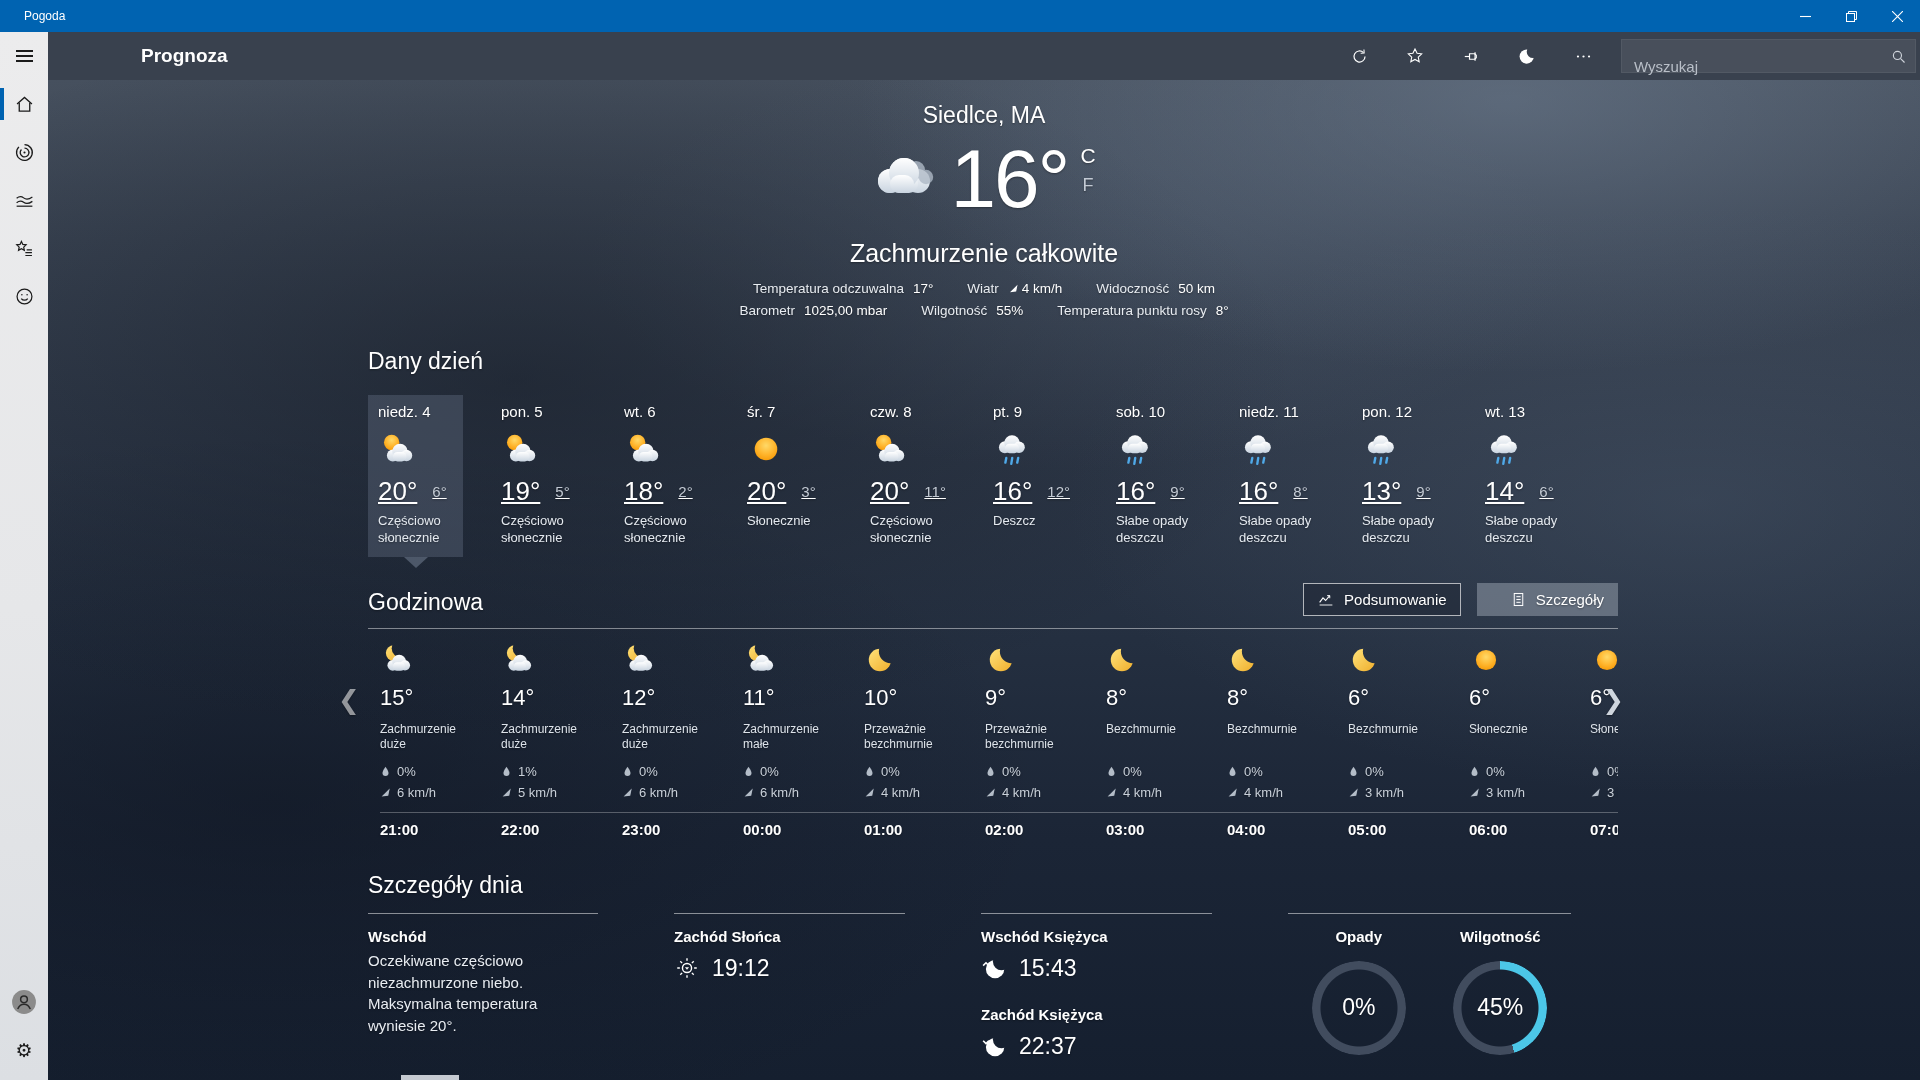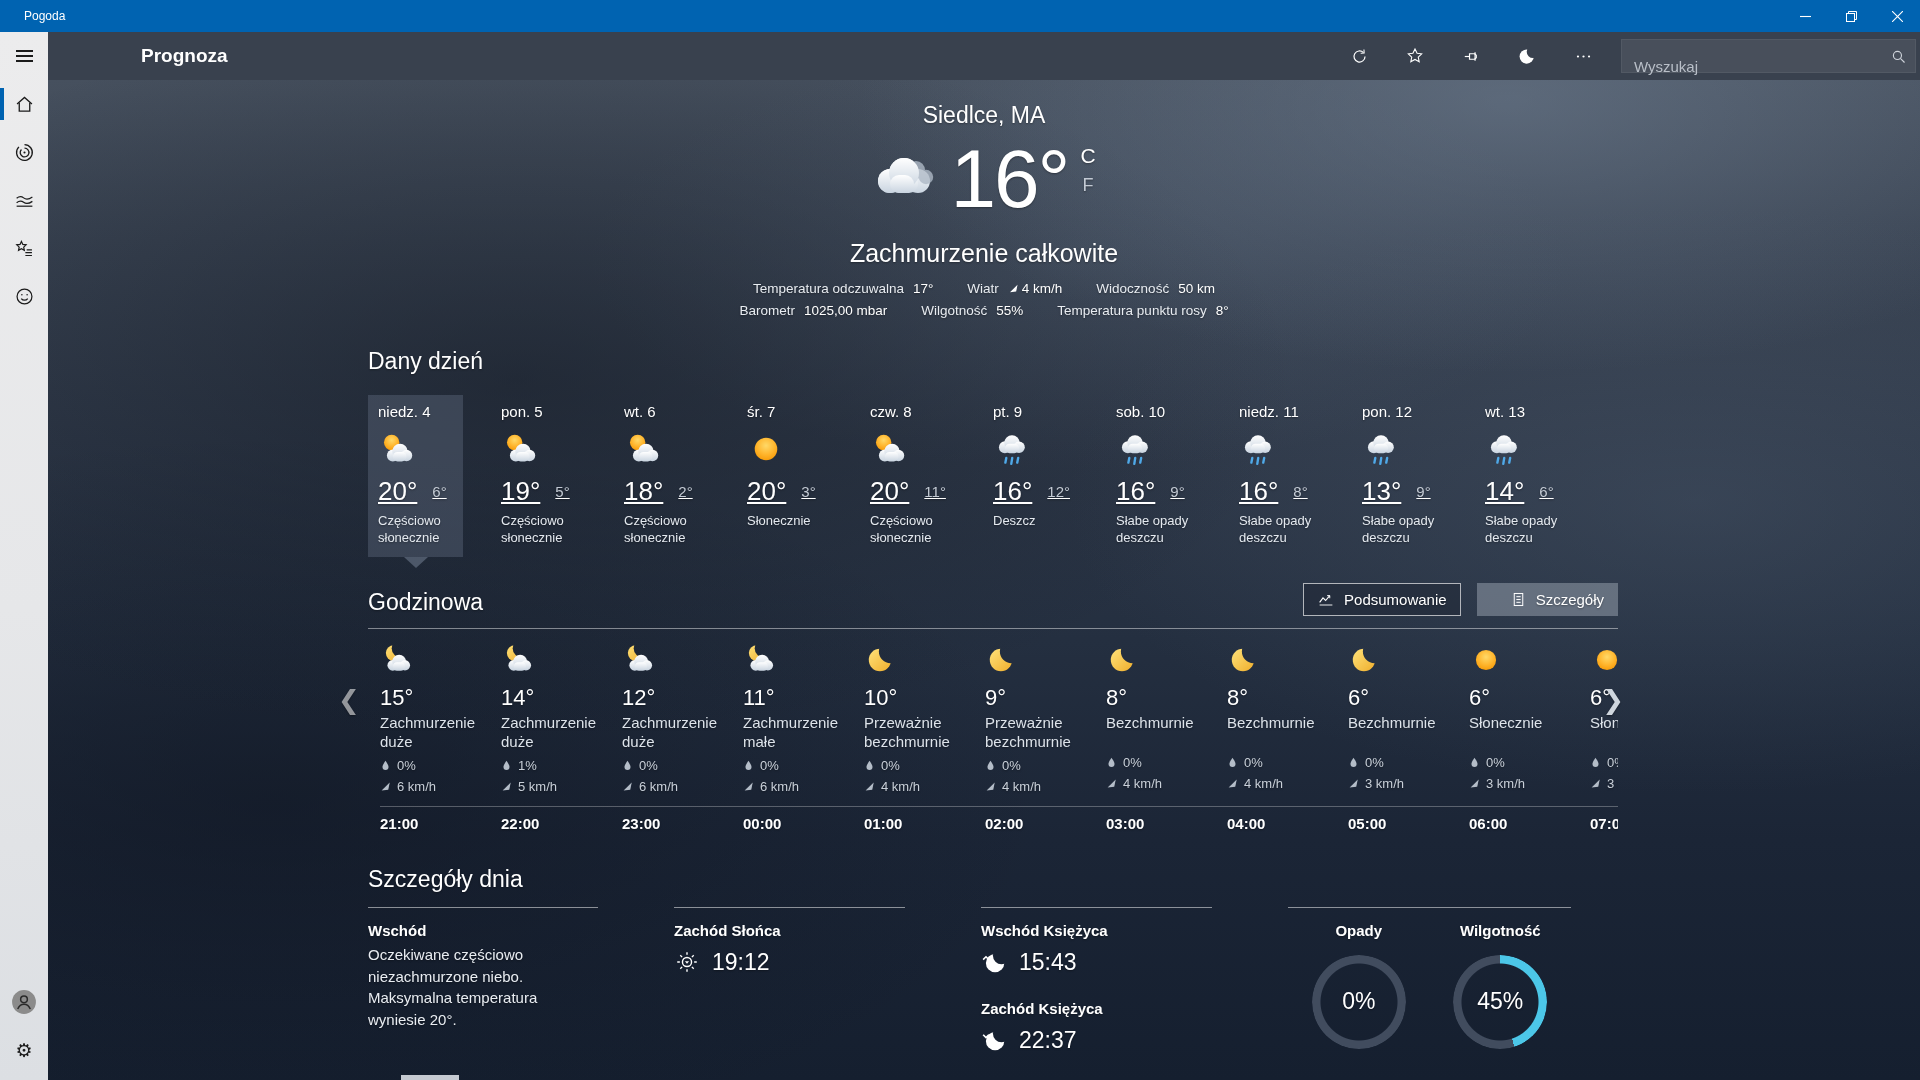--- a/index.html
+++ b/index.html
@@ -89,21 +89,21 @@
   .hourly-head .sec-title { flex:1; }
   .seg-btn { height:33px; display:flex; align-items:center; gap:9px; padding:0 13px; font-size:15px; color:#fff;
     background:rgba(30,38,52,0.45); border:1px solid rgba(255,255,255,0.65); margin-left:16px; }
   .seg-btn.active { background:rgba(138,148,162,0.60); border:1px solid transparent;padding-left:32px; }
   .hour-panel { margin-top:12px; border-top:1px solid rgba(255,255,255,0.45); padding:14px 0 0 12px;
     overflow:hidden; white-space:nowrap; position:relative; }
   .hour-strip { display:flex; }
   .hour-card { width:105px; margin-right:16px; flex:none; white-space:normal; }
   .hour-icon { width:34px; height:34px; }
   .hour-temp { font-size:22px; font-weight:300; margin-top:8px; }
-  .hour-cond { font-size:15px; color:#dde3ea; line-height:1.3; margin-top:2px; min-height:36px; }
+  .hour-cond { font-size:12px; color:#dde3ea; line-height:1.3; margin-top:11px; min-height:36px; }
   .hour-meta { display:flex; align-items:center; gap:6px; font-size:13px; color:#c9d0d9; margin-top:6px; }
   .hour-meta svg { flex:none; }
   .times-row { display:flex; border-top:1px solid rgba(255,255,255,0.28); margin-top:12px; padding:8px 0 4px 0; }
   .time-cell { width:121px; flex:none; font-size:15px; font-weight:bold; }
   .chev { position:absolute; top:104px; font-size:26px; color:#cfd6de; cursor:default; line-height:1; }
   .chev.left { left:-30px; color:rgba(255,255,255,0.55); }
   .chev.right { right:-6px; }
 
   
   .daydet { margin:30px 0 0 320px; }

